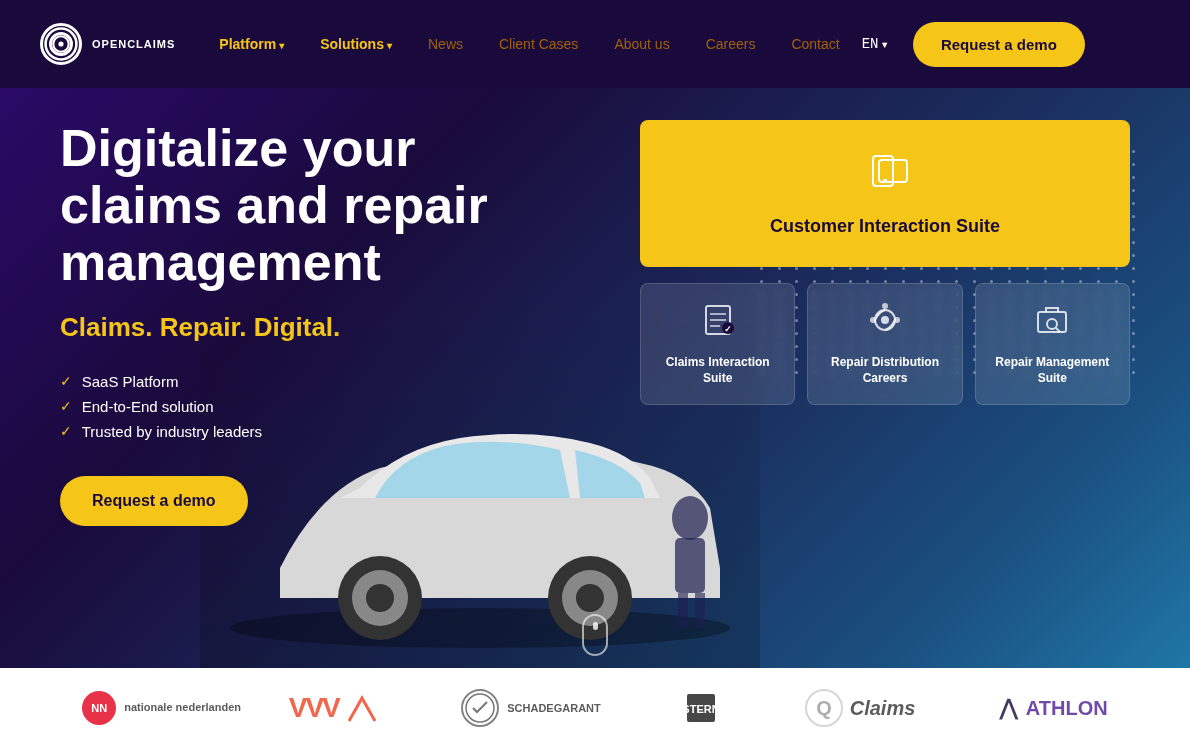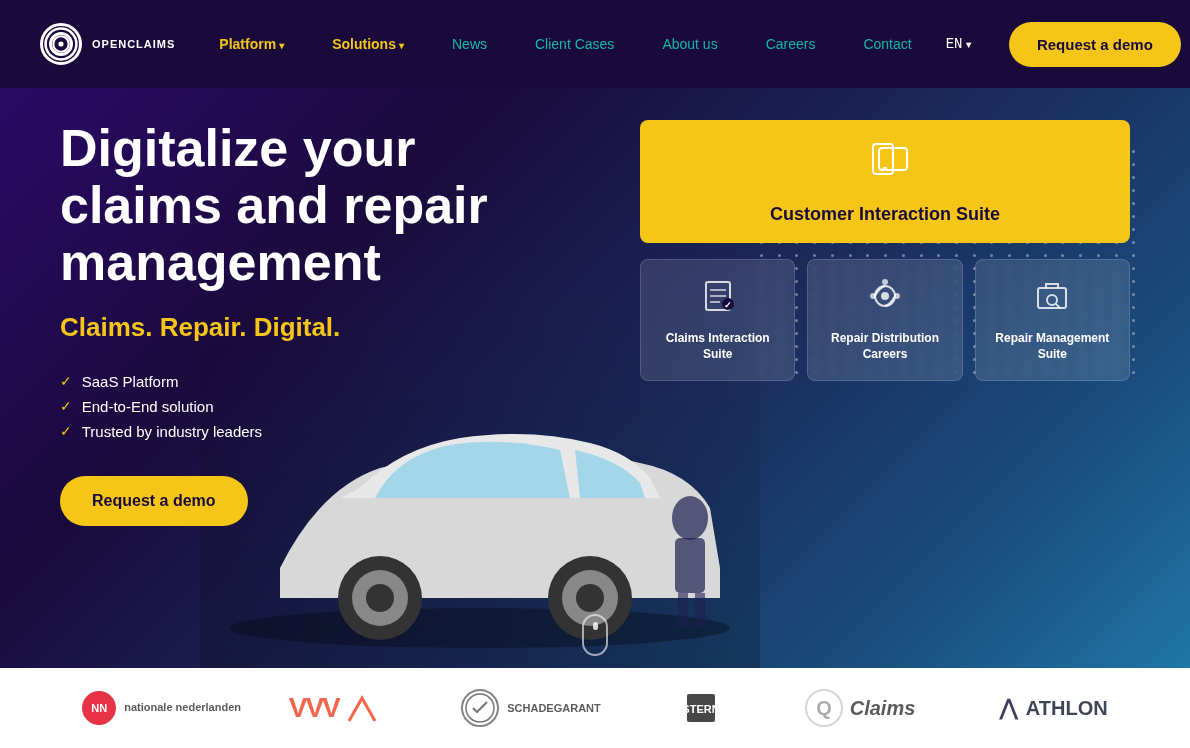--- a/index.html
+++ b/index.html
@@ -38,29 +38,29 @@
     }
     .logo-text {
       color: white;
       font-size: 11px;
       font-weight: 700;
       letter-spacing: 1px;
     }
     .nav-links {
       display: flex;
       align-items: center;
-      gap: 20px;
+      gap: 8px;
       flex: 1;
     }
     .nav-item {
       display: flex;
       align-items: center;
       gap: 3px;
       padding: 8px 14px;
-      color: #14b8a6;
+      color: #a16207;
       font-size: 14px;
       font-weight: 600;
       cursor: pointer;
       white-space: nowrap;
     }
     .nav-item.active { color: #f5c518; }
     .nav-item .chevron {
       font-size: 10px;
       margin-top: 2px;
     }
@@ -173,21 +173,21 @@
     .dot {
       width: 3px; height: 3px;
       background: rgba(255,255,255,0.4);
       border-radius: 50%;
     }
 
     
     .cis-card {
       background: #f5c518;
       border-radius: 8px;
-      padding: 18px 20px;
+      padding: 30px 20px;
       text-align: center;
       width: 100%;
       margin-bottom: 16px;
       position: relative;
       z-index: 10;
     }
     .cis-icon {
       font-size: 32px;
       margin-bottom: 10px;
       color: white;
@@ -274,21 +274,21 @@
       font-weight: 700;
       color: #333;
       white-space: nowrap;
     }
 
     
     .revain-logo {
       display: flex; align-items: center; gap: 4px;
     }
     .athlon-text {
-      font-size: 20px; font-weight: 900; color: #0f172a;
+      font-size: 20px; font-weight: 900; color: #4c1d95;
     }
 
     
     .vvv-text {
       font-size: 28px; font-weight: 700; color: #ef4123; letter-spacing: -2px;
     }
 
     
     .schadegarant-circle {
       width: 38px; height: 38px;

